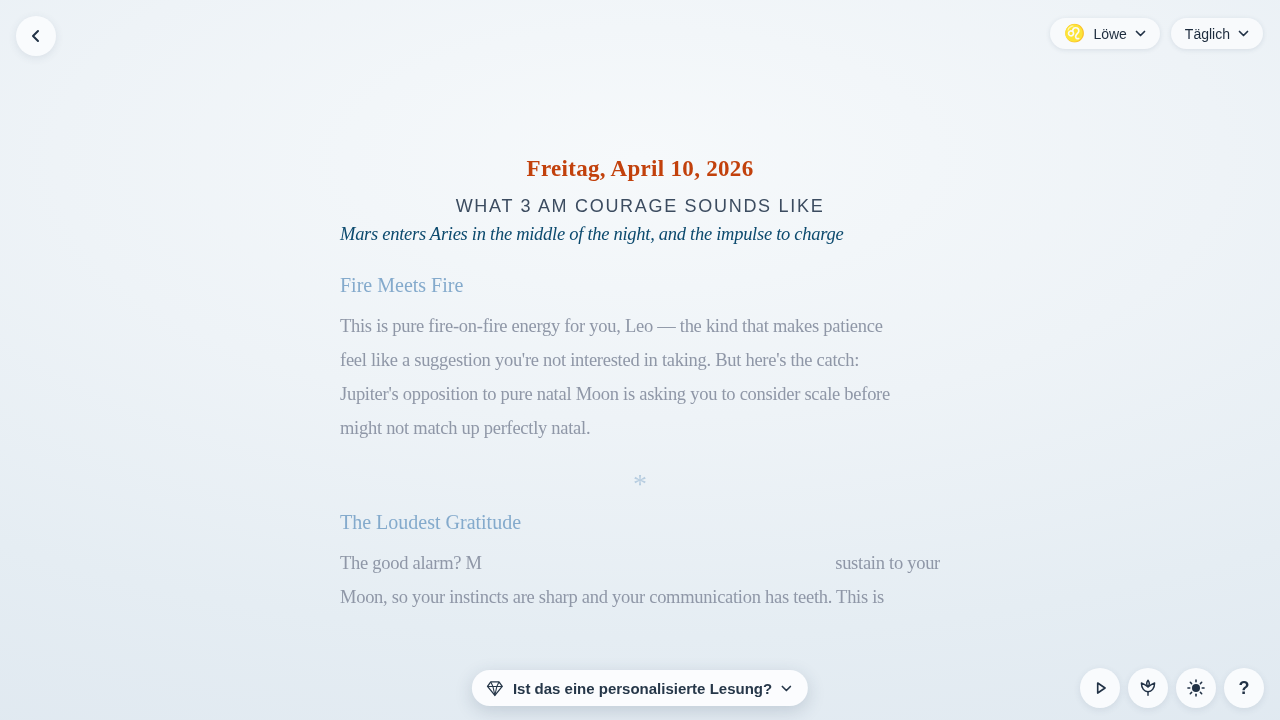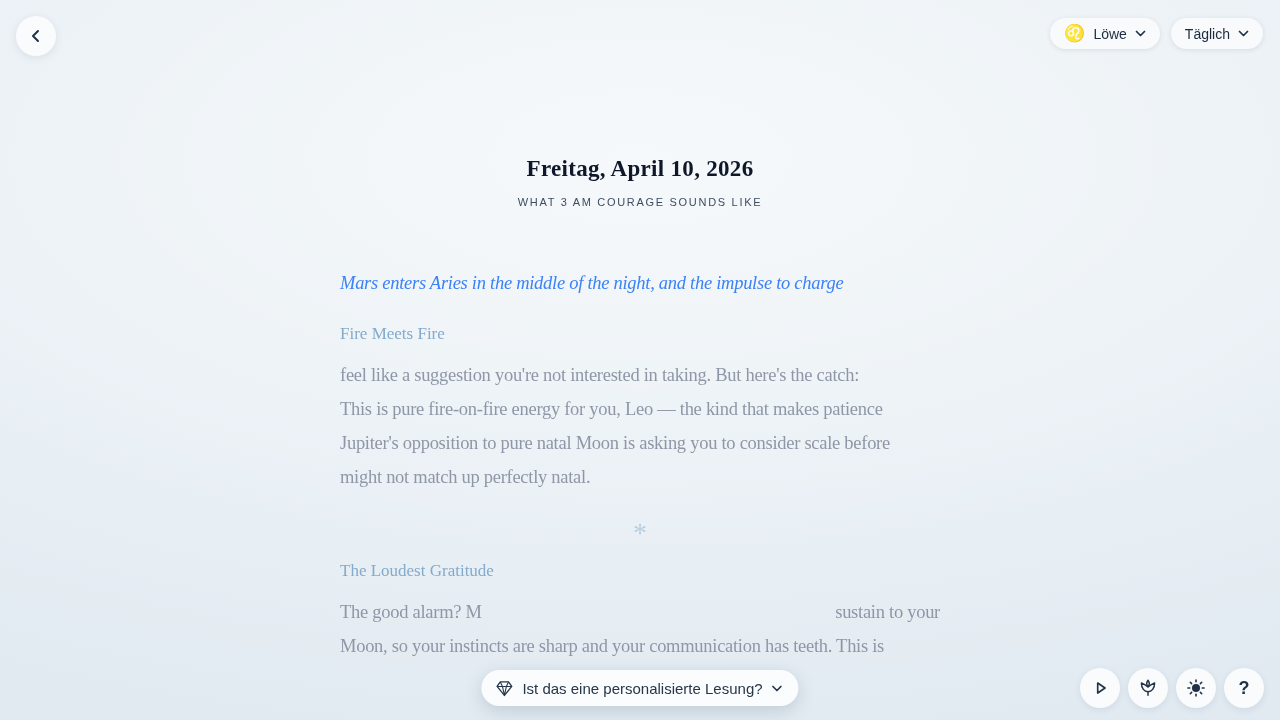--- a/index.html
+++ b/index.html
@@ -40,38 +40,38 @@
   svg.icon { display: block; }
 
   
   .content {
     width: 600px; margin: 0 auto; padding-top: 156px;
   }
   .date-title {
     text-align: center;
     font-family: "Liberation Serif", serif;
     font-size: 23px; font-weight: 700;
-    letter-spacing: .3px; color: #0f172a;
+    letter-spacing: .3px; color: #c2410c;
   }
   .subtitle {
     text-align: center;
     margin-top: 14px;
-    font-size: 11px; font-weight: 500;
+    font-size: 18px; font-weight: 500;
     letter-spacing: 1.7px; color: #3c4c60;
   }
   .serif-body {
     font-family: "Liberation Serif", serif;
     font-size: 18.5px; line-height: 34px;
     letter-spacing: -0.015em;
     color: #8f97a7;
   }
-  .intro { margin-top: 58px; font-style: italic; color: #3b82f6; }
+  .intro { font-style: italic; color: #0c4a6e; }
   .section-heading {
     font-family: "Liberation Serif", serif;
-    font-size: 17px; line-height: 24px;
+    font-size: 20px; line-height: 24px;
     color: #84aacc;
   }
   .section-1 .section-heading { margin-top: 22px; }
   .section-body { margin-top: 12px; }
   .line { white-space: nowrap; }
   .divider {
     margin-top: 20px; height: 26px;
     text-align: center;
     font-family: "Liberation Serif", serif;
     font-size: 28px; line-height: 38px;
@@ -81,21 +81,21 @@
   .split-line { display: flex; justify-content: space-between; white-space: nowrap; }
 
   
   .question-pill {
     position: absolute; left: 50%; bottom: 14px; transform: translateX(-50%);
     height: 36px; border-radius: 18px;
     background: #fbfcfe;
     box-shadow: 0 5px 18px rgba(40,60,90,.18);
     display: flex; align-items: center; gap: 9px;
     padding: 0 16px 0 14px;
-    font-size: 15px; font-weight: 400; color: #263749;
+    font-size: 15px; font-weight: 700; color: #263749;
     border: none; cursor: pointer; z-index: 5;
     font-family: "Liberation Sans", sans-serif;
     white-space: nowrap;
   }
   .action-bar {
     position: absolute; right: 16px; bottom: 12px;
     display: flex; gap: 8px; z-index: 5;
   }
   .circle-btn {
     width: 40px; height: 40px; border-radius: 50%;
@@ -135,22 +135,22 @@
   <h1 class="date-title">Freitag, April 10, 2026</h1>
   <div class="subtitle">WHAT 3 AM COURAGE SOUNDS LIKE</div>
 
   <div class="intro serif-body">
     <div class="line">Mars enters Aries in the middle of the night, and the impulse to charge</div>
   </div>
 
   <div class="section-1">
     <div class="section-heading">Fire Meets Fire</div>
     <div class="section-body serif-body">
+      <div class="line">This is pure fire-on-fire energy for you, Leo — the kind that makes patience</div>
       <div class="line">feel like a suggestion you're not interested in taking. But here's the catch:</div>
-      <div class="line">This is pure fire-on-fire energy for you, Leo — the kind that makes patience</div>
       <div class="line">Jupiter's opposition to pure natal Moon is asking you to consider scale before</div>
       <div class="line">might not match up perfectly natal.</div>
     </div>
   </div>
 
   <div class="divider">*</div>
 
   <div class="section-2">
     <div class="section-heading">The Loudest Gratitude</div>
     <div class="section-body serif-body">

